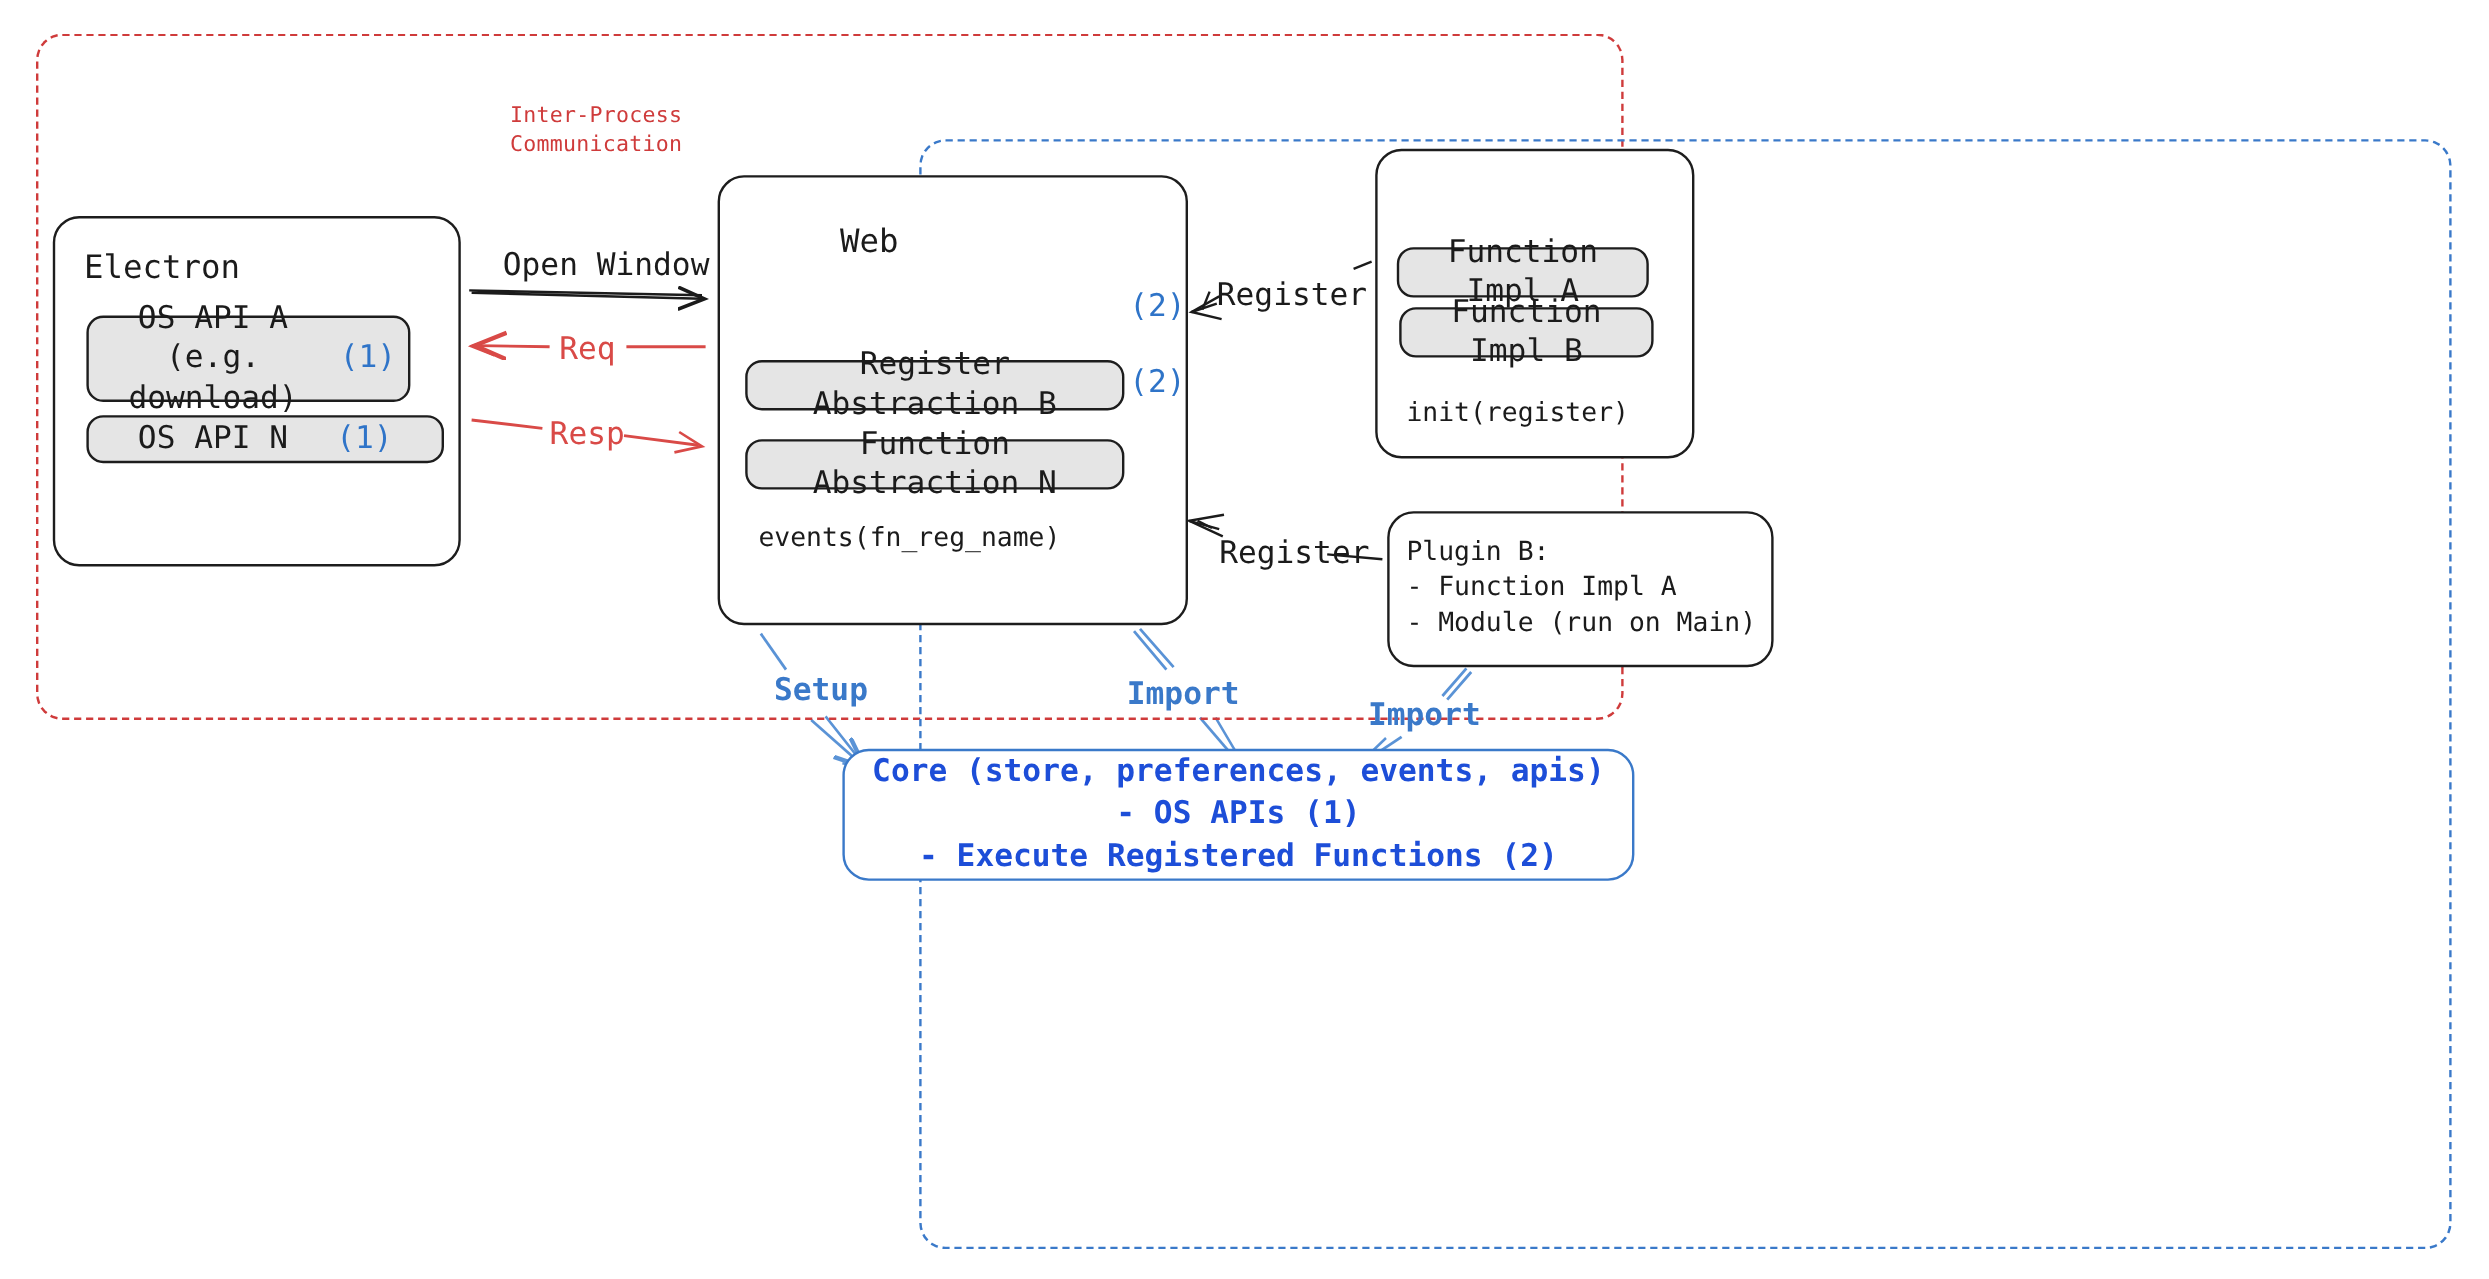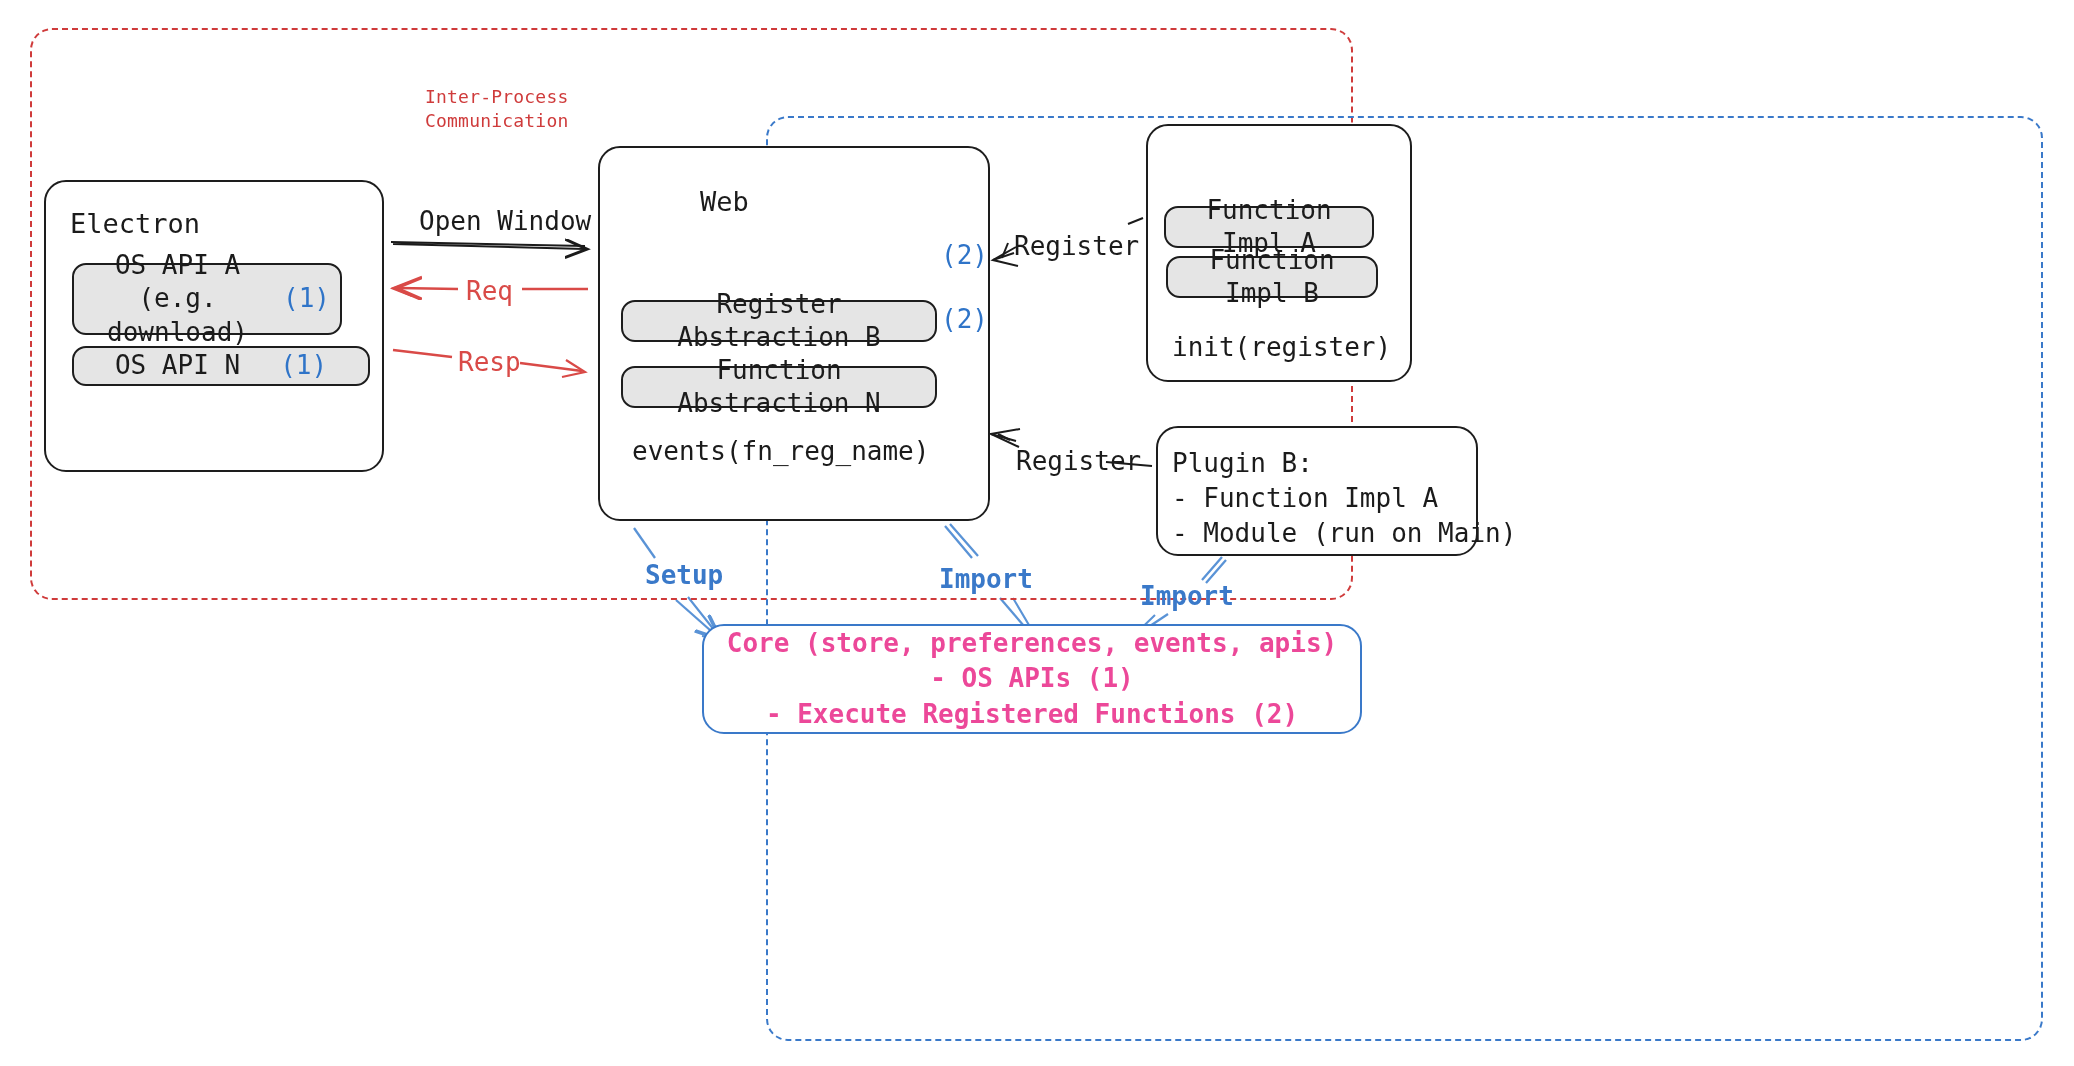--- a/index.html
+++ b/index.html
@@ -86,21 +86,21 @@
     align-items: center;
     justify-content: center;
     text-align: center;
     font-size: 26px;
     color: #1b1b1b;
     line-height: 1.28;
     padding: 4px 10px;
   }
   .plain-text {
     position: absolute;
-    font-size: 26px;
+    font-size: 22px;
     color: #1b1b1b;
     white-space: pre-line;
     line-height: 1.34;
   }
 
   
   #box-electron { left: 44px; top: 180px; width: 340px; height: 292px; }
   #title-electron { left: 70px; top: 208px; }
   #sub-osapi-a { left: 72px; top: 263px; width: 270px; height: 72px; }
   #sub-osapi-n { left: 72px; top: 346px; width: 298px; height: 40px; gap: 28px; }
@@ -134,21 +134,21 @@
   #text-plugin-b { left: 1172px; top: 446px; }
 
   
   #box-core {
     left: 702px; top: 624px; width: 660px; height: 110px;
     border-color: #3a79c9;
     display: flex; align-items: center; justify-content: center;
   }
   #text-core {
     text-align: center;
-    color: #ec4899;
+    color: #1d4ed8;
     font-size: 26px;
     font-weight: bold;
     line-height: 1.36;
     white-space: pre-line;
   }
 
   
   .edge-label {
     position: absolute;
     font-size: 26px;

